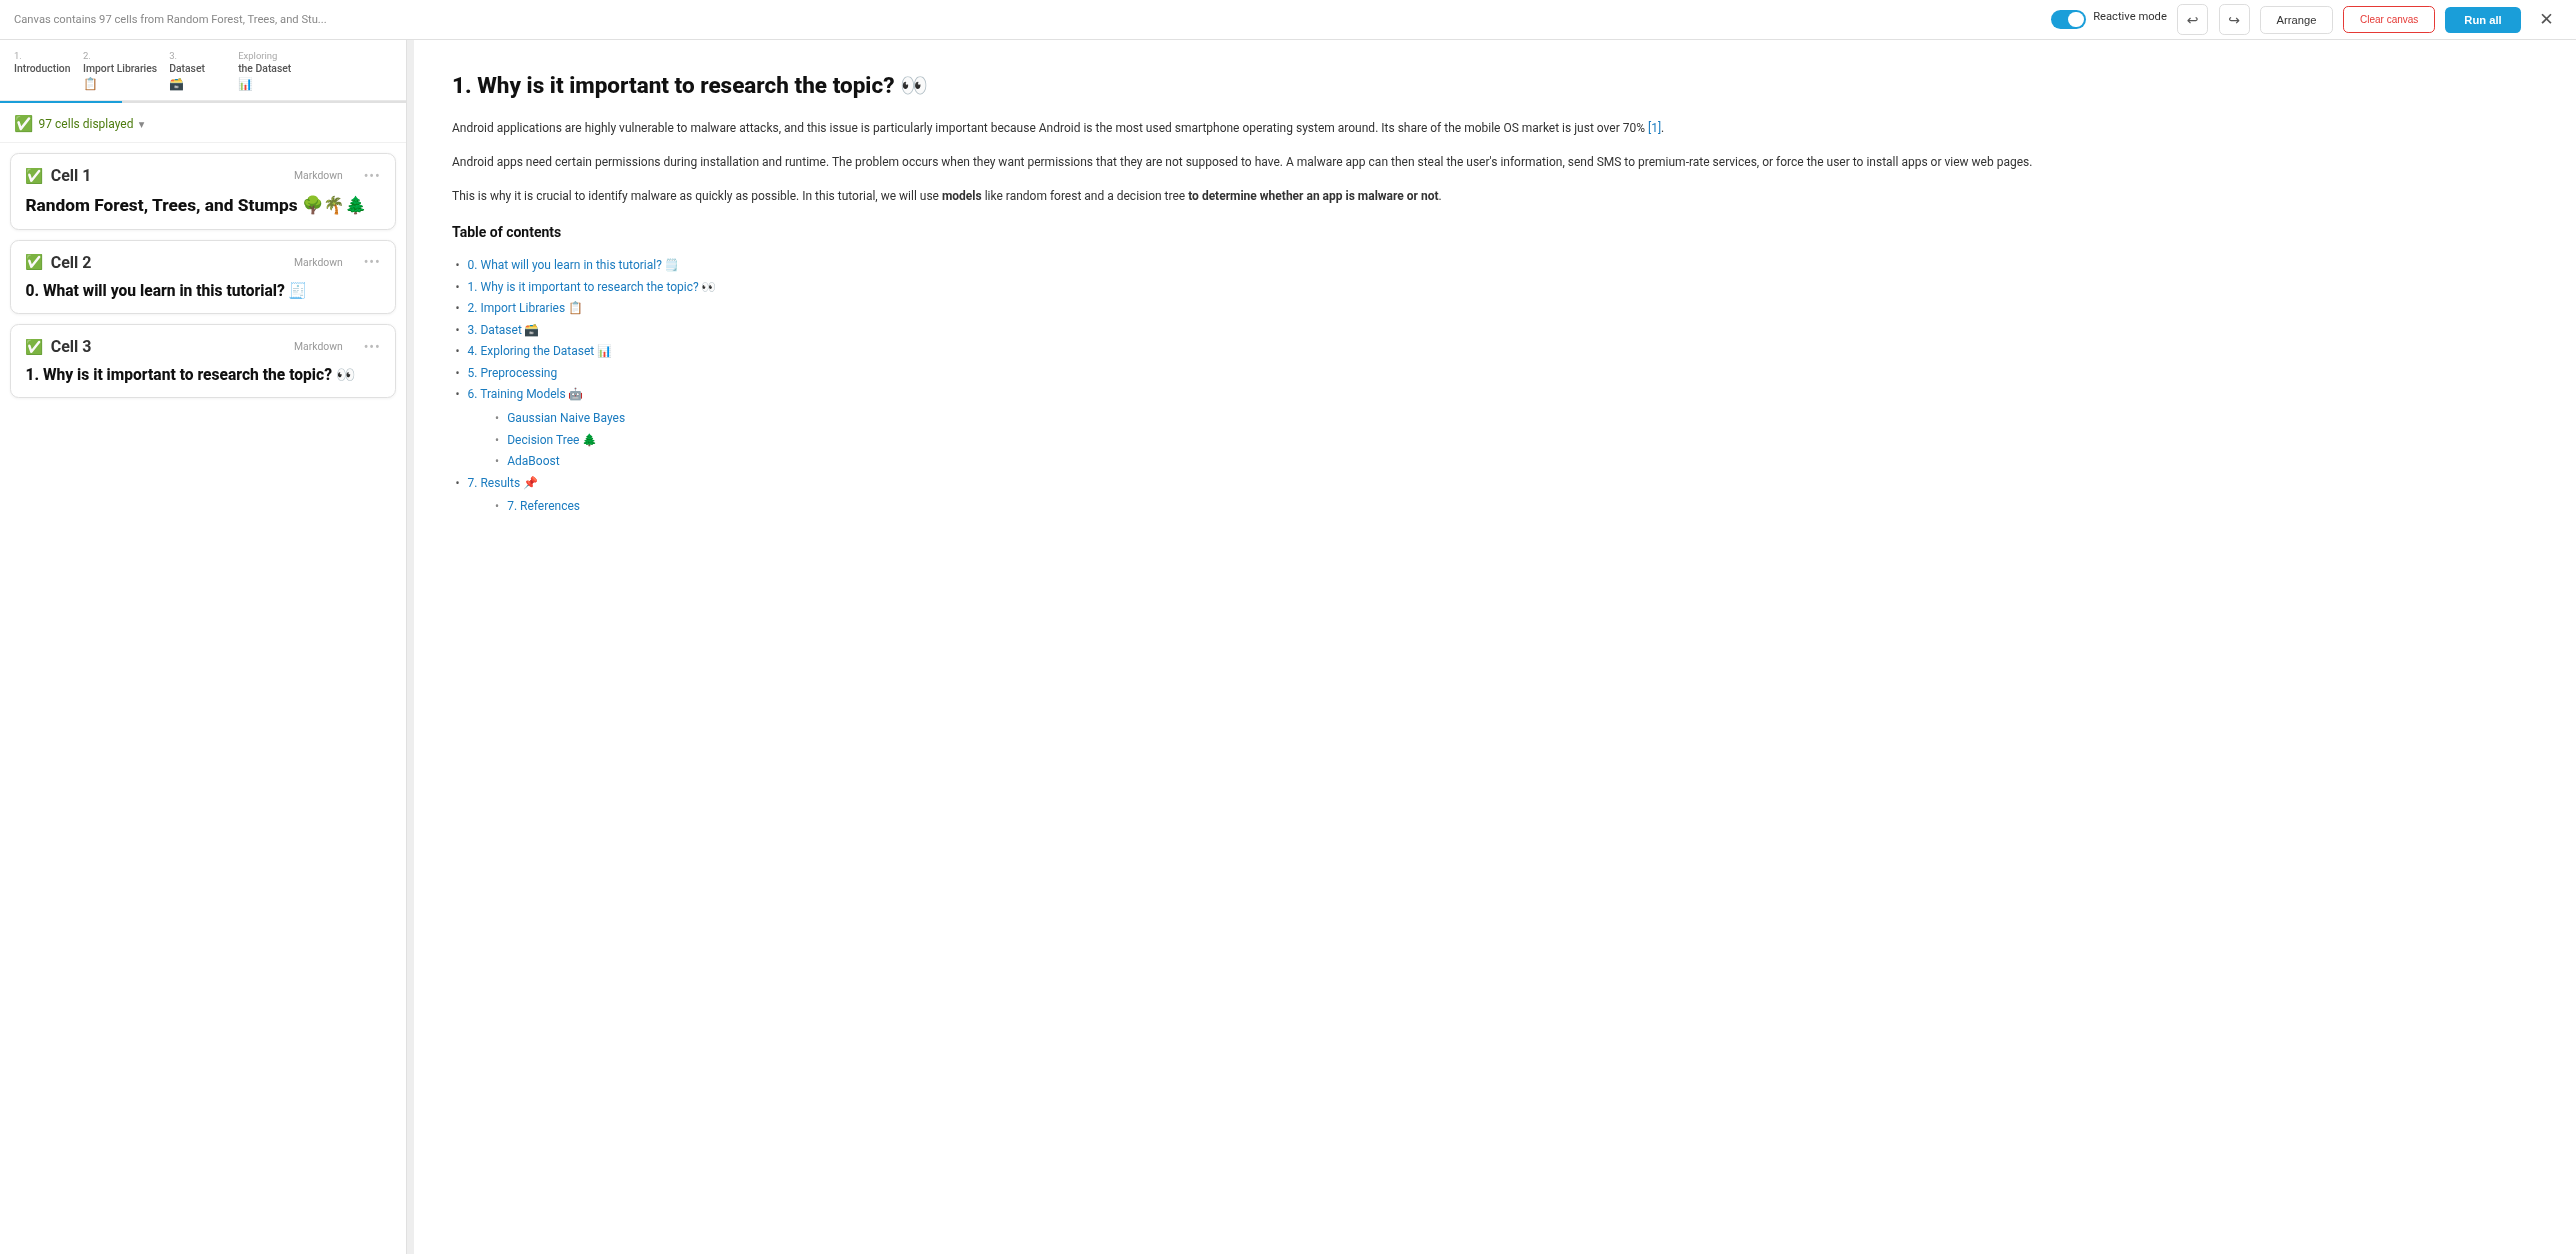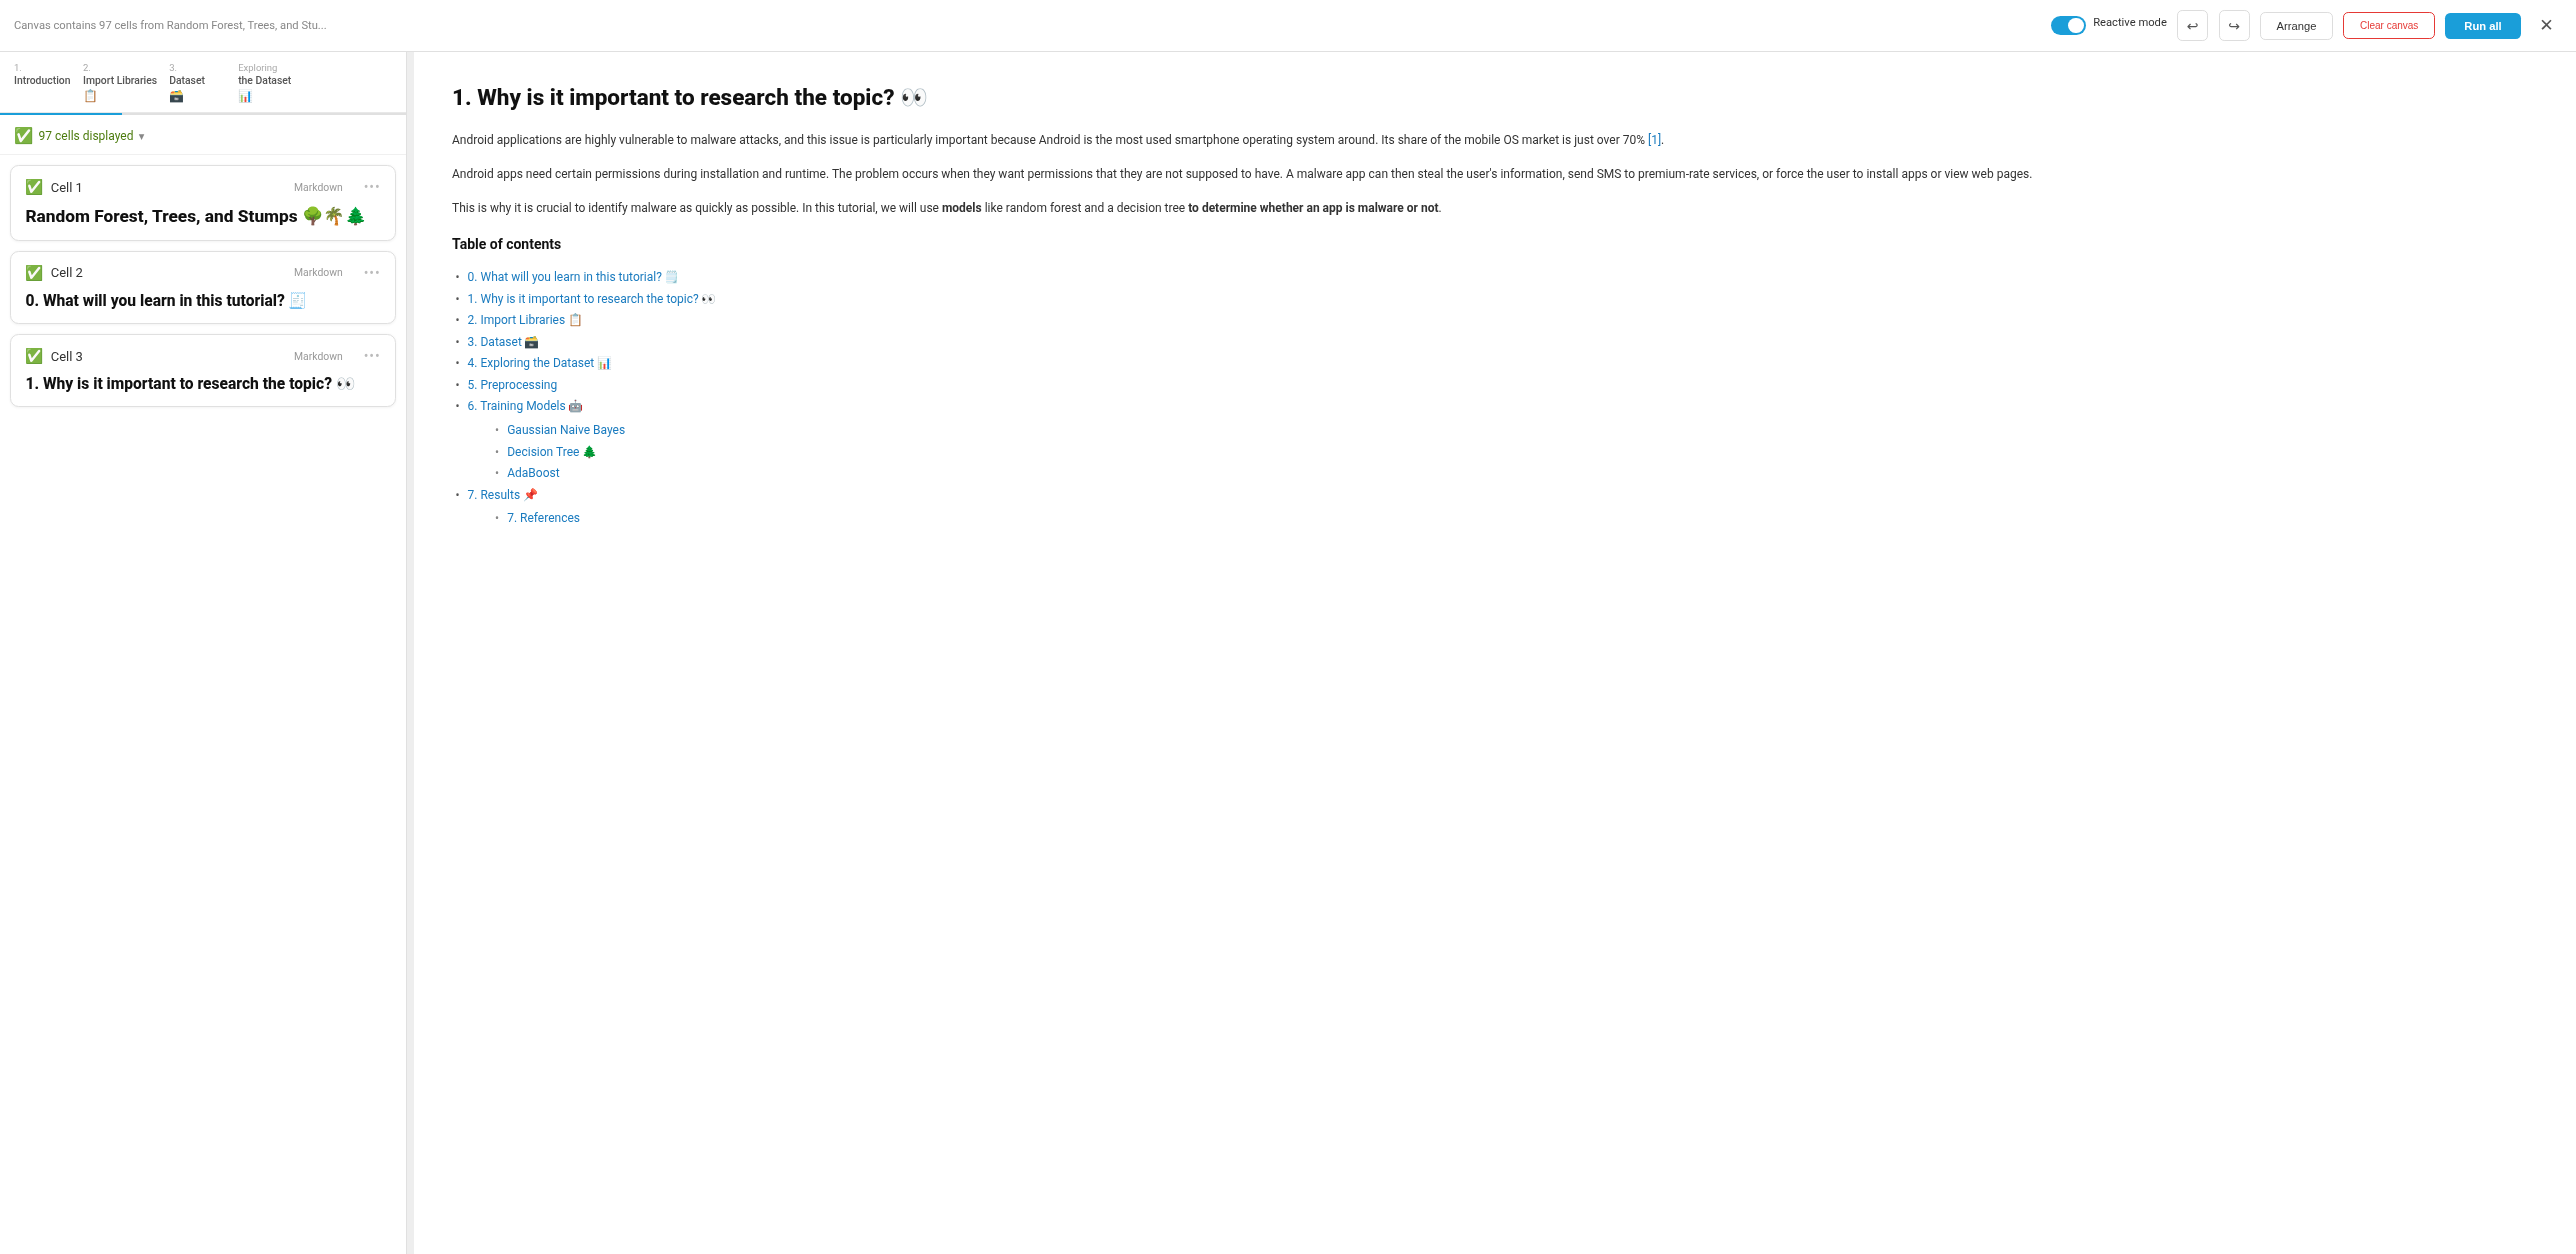--- a/index.html
+++ b/index.html
@@ -1,21 +1,21 @@
 <!DOCTYPE html>
 <html style="font-size:14px"><head>
   <meta charset="utf-8">
   <style>
     * { box-sizing: border-box; margin: 0; padding: 0; }
     body { font-family: -apple-system, BlinkMacSystemFont, 'Segoe UI', Roboto, sans-serif; background: #f5f5f5; display: flex; flex-direction: column; height: 100vh; overflow: hidden; }
 
     
     .topbar {
       display: flex; align-items: center; gap: 10.4px;
-      padding: 0 14px; height: 52px;
+      padding: 0 14px; height: 40px;
       background: #fff; border-bottom: 0.9px solid #e0e0e0;
       flex-shrink: 0;
     }
     .topbar-canvas-info {
       flex: 1; color: #888; font-size: 11.2px; white-space: nowrap; overflow: hidden; text-overflow: ellipsis;
     }
     .reactive-toggle { display: flex; align-items: flex-start; gap: 7px; font-size: 11.2px; color: #333; }
     .toggle-pill {
       width: 35px; height: 19px; background: #1a9ed9; border-radius: 9.5px; position: relative; cursor: pointer;
     }
@@ -81,21 +81,21 @@
 
     .cell-card {
       border: 0.9px solid #e0e0e0; border-radius: 8.7px; background: #fff; padding: 12px 14px;
       box-shadow: 0 0.9px 2.6px rgba(0,0,0,0.05);
     }
     .cell-card-header {
       display: flex; align-items: center; justify-content: space-between; margin-bottom: 8.7px;
     }
     .cell-card-left { display: flex; align-items: center; gap: 7px; }
     .cell-check { color: #1a9ed9; font-size: 14.7px; }
-    .cell-name { font-size: 13px; font-weight: 400; color: #333; }
+    .cell-name { font-size: 16px; font-weight: 700; color: #333; }
     .cell-card-right { display: flex; align-items: center; gap: 21px; }
     .cell-type { font-size: 10.4px; color: #999; }
     .cell-menu { color: #bbb; cursor: pointer; font-size: 14px; letter-spacing: 0.9px; }
     .cell-content { font-size: 17.3px; font-weight: 800; color: #111; line-height: 1.3; }
     .cell-content.smaller { font-size: 15.6px; }
 
     
     .sidebar-divider { width: 7px; background: #eee; flex-shrink: 0; cursor: col-resize; }
 
     

